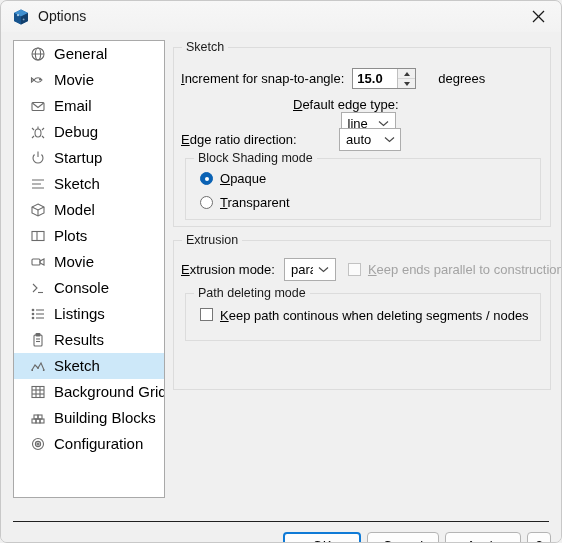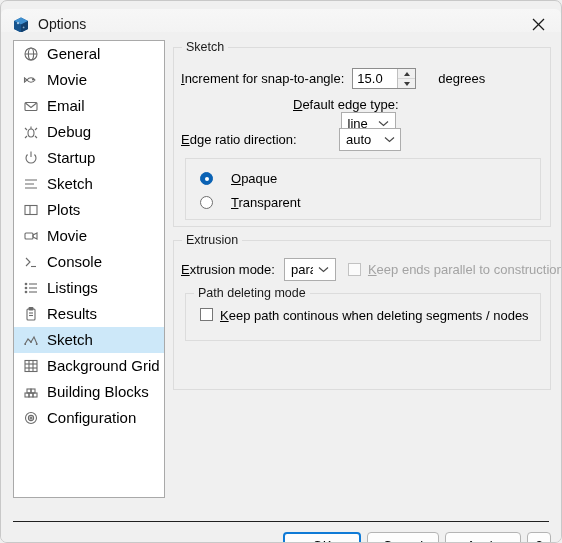--- a/index.html
+++ b/index.html
@@ -13,21 +13,21 @@
   #dialog{
     position:absolute;left:0;top:0;width:562px;height:543px;
     background:#f0f0f0;
     border:1px solid #c8c8c8;
     border-radius:7px;
     box-sizing:border-box;
     overflow:hidden;
   }
   
   #titlebar{
-    position:absolute;left:0;top:8px;right:0;height:31px;
+    position:absolute;left:0;top:0;right:0;height:31px;
     background:linear-gradient(to bottom,#f7f7f7,#f2f2f2);
     border-top-left-radius:6px;border-top-right-radius:6px;
   }
   #title-icon{
     position:absolute;left:11px;top:7px;width:18px;height:18px;
   }
   #title-text{
     position:absolute;left:37px;top:6px;
     font-size:14px;color:#1b1b1b;line-height:19px;
   }
@@ -43,21 +43,21 @@
     position:absolute;left:0;top:31px;right:0;bottom:0;background:#f0f0f0;
   }
   
   #sidebar{
     position:absolute;left:12px;top:8px;width:152px;height:458px;
     background:#ffffff;border:1px solid #a9a9a9;
     box-sizing:border-box;overflow:hidden;
   }
   .side-item{
     position:relative;height:26px;display:flex;align-items:center;
-    padding-left:7px;cursor:default;
+    padding-left:14px;cursor:default;
   }
   .side-item.selected{background:#cde8f9;}
   .side-ico{
     width:20px;height:20px;flex:0 0 20px;
     display:flex;align-items:center;justify-content:center;
     color:#6b6b6b;
   }
   .side-ico svg{display:block;}
   .side-label{
     margin-left:6px;font-size:15px;color:#000;white-space:nowrap;
@@ -80,21 +80,21 @@
   .fieldrow{position:absolute;display:flex;align-items:center;}
   .flabel{font-size:13px;color:#000;white-space:nowrap;}
   .flabel u{text-decoration:underline;}
   
   .spinbox{
     display:flex;align-items:stretch;height:21px;
     border:1px solid #8d8d8d;background:#fff;box-sizing:border-box;
   }
   .spin-val{
     width:40px;padding-left:4px;font-size:13px;color:#000;
-    display:flex;align-items:center;background:#fff;
+    display:flex;align-items:center;background:#fff;font-weight:bold;
   }
   .spin-btns{
     width:17px;border-left:1px solid #bfbfbf;background:#f0f0f0;
     display:flex;flex-direction:column;
   }
   .spin-up,.spin-dn{
     flex:1;display:flex;align-items:center;justify-content:center;
   }
   .spin-up{border-bottom:1px solid #d6d6d6;}
   .tri-u{width:0;height:0;border-left:3px solid transparent;border-right:3px solid transparent;border-bottom:4px solid #3a3a3a;}
@@ -118,21 +118,21 @@
   .radio{
     width:13px;height:13px;border-radius:50%;
     border:1px solid #6e6e6e;background:#fff;box-sizing:border-box;
     position:relative;flex:0 0 13px;
   }
   .radio.on{border:1px solid #0a62b4;background:#0a62b4;}
   .radio.on:after{
     content:"";position:absolute;left:3.5px;top:3.5px;
     width:4px;height:4px;border-radius:50%;background:#fff;
   }
-  .radiolabel{margin-left:18px;font-size:13px;color:#000;}
+  .radiolabel{margin-left:7px;font-size:13px;color:#000;}
   
   .checkrow{position:absolute;display:flex;align-items:flex-start;}
   .cbox{
     width:13px;height:13px;border:1px solid #767676;background:#fff;
     box-sizing:border-box;flex:0 0 13px;
   }
   .cbox.dim{border-color:#c2c2c2;background:#fbfbfb;}
   .checklabel{margin-left:7px;font-size:13px;color:#000;white-space:nowrap;}
   .checklabel.dim{color:#a3a3a3;}
   
@@ -238,20 +238,30 @@
               <line x1="2" y1="4" x2="14" y2="4"></line>
               <line x1="2" y1="8" x2="11" y2="8"></line>
               <line x1="2" y1="12" x2="14" y2="12"></line>
             </svg>
           </span>
           <span class="side-label">Sketch</span>
         </div>
         <div class="side-item">
           <span class="side-ico">
             <svg width="16" height="16" viewBox="0 0 16 16" fill="none" stroke="currentColor" stroke-width="1.1">
+              <polygon points="8,2 14,5 14,11 8,14 2,11 2,5"></polygon>
+              <polyline points="2,5 8,8 14,5"></polyline>
+              <line x1="8" y1="8" x2="8" y2="14"></line>
+            </svg>
+          </span>
+          <span class="side-label">Model</span>
+        </div>
+        <div class="side-item">
+          <span class="side-ico">
+            <svg width="16" height="16" viewBox="0 0 16 16" fill="none" stroke="currentColor" stroke-width="1.1">
               <rect x="2" y="3.5" width="12" height="9"></rect>
               <line x1="7" y1="3.5" x2="7" y2="12.5"></line>
             </svg>
           </span>
           <span class="side-label">Plots</span>
         </div>
         <div class="side-item">
           <span class="side-ico">
             <svg width="16" height="16" viewBox="0 0 16 16" fill="none" stroke="currentColor" stroke-width="1.1">
               <rect x="2" y="5" width="8" height="6" rx="1"></rect>
@@ -379,20 +389,21 @@
             <span class="ctext">auto</span>
             <span class="carrow">
               <svg class="chev" width="11" height="7" viewBox="0 0 11 7">
                 <polyline points="1,1.5 5.5,5.5 10,1.5" fill="none" stroke="#4a4a4a" stroke-width="1.2"></polyline>
               </svg>
             </span>
           </div>
         </div>
 
         <div class="groupbox" style="left:11px;top:110px;width:356px;height:62px;">
+          <span class="grouptitle">Block Shading mode</span>
 
           <div class="radiorow" style="left:14px;top:12px;">
             <span class="radio on"></span>
             <span class="radiolabel"><u>O</u><span>paque</span></span>
           </div>
 
           <div class="radiorow" style="left:14px;top:36px;">
             <span class="radio"></span>
             <span class="radiolabel"><u>T</u><span>ransparent</span></span>
           </div>

